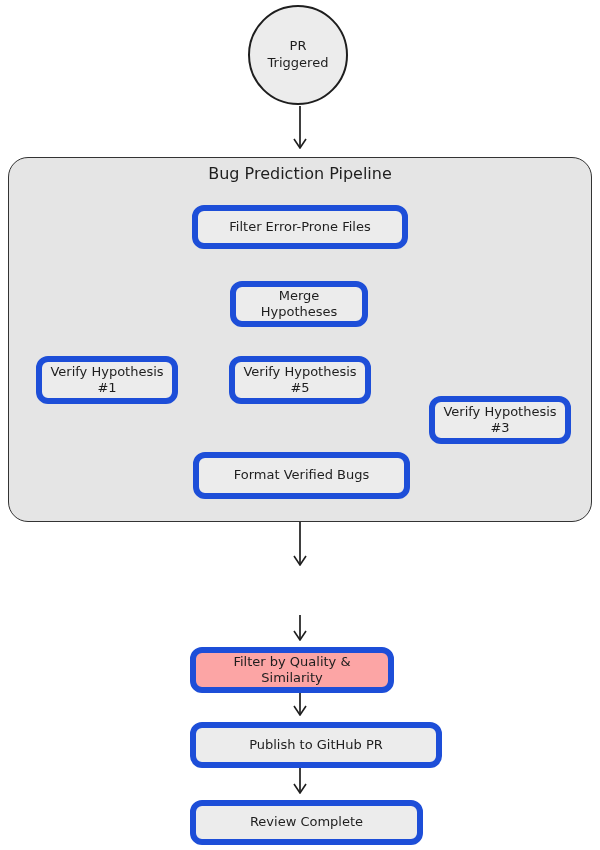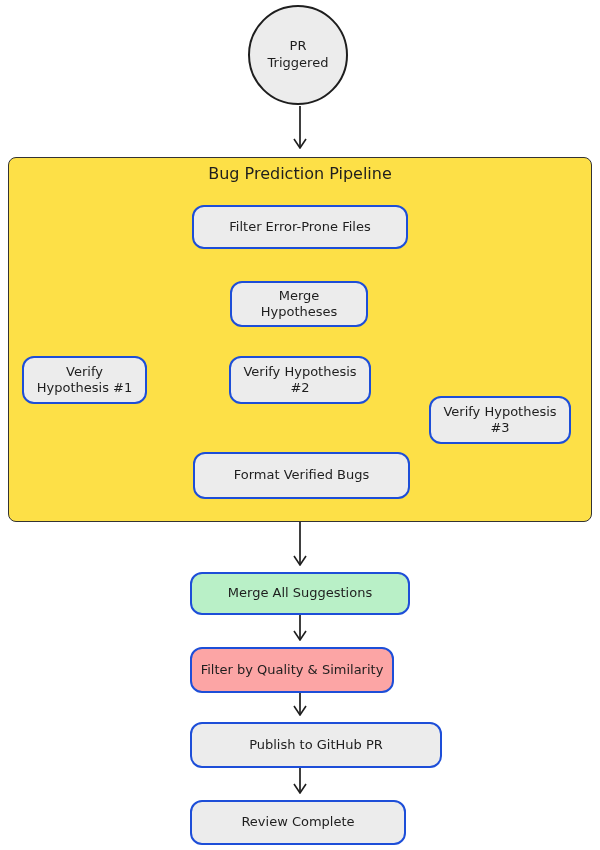--- a/index.html
+++ b/index.html
@@ -20,21 +20,21 @@
     pointer-events: none;
   }
   .node {
     position: absolute;
     box-sizing: border-box;
     display: flex;
     align-items: center;
     justify-content: center;
     text-align: center;
     background: #ececec;
-    border: 2px solid #1d4ed8;
+    border: 6px solid #1d4ed8;
     border-radius: 12px;
     font-size: 13px;
     line-height: 1.25;
     padding: 2px 8px;
   }
   .start-circle {
     position: absolute;
     left: 248px; top: 5px;
     width: 100px; height: 100px;
     box-sizing: border-box;
@@ -47,41 +47,41 @@
     text-align: center;
     font-size: 13px;
     line-height: 1.3;
   }
   .start-circle .lbl { width: 72px; }
   .pipeline {
     position: absolute;
     left: 8px; top: 157px;
     width: 584px; height: 365px;
     box-sizing: border-box;
-    background: #fde047;
+    background: #e5e5e5;
     border: 1.5px solid #333333;
-    border-radius: 8px;
+    border-radius: 20px;
   }
   .pipeline-title {
     position: absolute;
     left: 0; top: 6px;
     width: 100%;
     text-align: center;
     font-size: 16px;
   }
   .n-filter-files { left: 192px; top: 205px; width: 216px; height: 44px; }
   .n-draft        { left: 230px; top: 281px; width: 138px; height: 46px; }
-  .n-verify1      { left: 22px;  top: 356px; width: 125px; height: 48px; }
+  .n-verify1      { left: 36px;  top: 356px; width: 142px; height: 48px; }
   .n-verify2      { left: 229px; top: 356px; width: 142px; height: 48px; }
   .n-verify3      { left: 429px; top: 356px; width: 142px; height: 48px; margin-top: 40px; }
   .n-format       { left: 193px; top: 452px; width: 217px; height: 47px; align-items: center; }
   .n-merge        { left: 190px; top: 572px; width: 220px; height: 43px; background: #b9f0c7; }
   .n-quality      { left: 190px; top: 647px; width: 204px; height: 46px; background: #fca5a5; }
   .n-publish      { left: 190px; top: 722px; width: 252px; height: 46px; }
-  .n-review       { left: 190px; top: 800px; width: 216px; height: 45px; }
+  .n-review       { left: 190px; top: 800px; width: 233px; height: 45px; }
 </style>
 </head>
 <body>
 
 <div class="canvas">
 
   <svg class="edges" viewBox="0 0 600 850" xmlns="http://www.w3.org/2000/svg">
     <defs>
       <marker id="arrow" viewBox="-10 -7 11 14" refX="0" refY="0" markerWidth="11" markerHeight="14" markerUnits="userSpaceOnUse" orient="auto-start-reverse">
         <path d="M -9 -6 L 0 0 L -9 6" fill="none" stroke="#1e1e1e" stroke-width="1.6"></path>
@@ -114,32 +114,29 @@
   <div class="node n-filter-files">
     <span>Filter Error-Prone Files</span>
   </div>
   <div class="node n-draft">
     <span>Merge Hypotheses</span>
   </div>
   <div class="node n-verify1">
     <span>Verify Hypothesis #1</span>
   </div>
   <div class="node n-verify2">
-    <span>Verify Hypothesis #2</span>
+    <span>Verify Hypothesis #5</span>
   </div>
   <div class="node n-verify3">
     <span>Verify Hypothesis #3</span>
   </div>
   <div class="node n-format">
     <span>Format Verified Bugs</span>
   </div>
 
-  <div class="node n-merge">
-    <span>Merge All Suggestions</span>
-  </div>
   <div class="node n-quality">
     <span>Filter by Quality &amp; Similarity</span>
   </div>
   <div class="node n-publish">
     <span>Publish to GitHub PR</span>
   </div>
   <div class="node n-review">
     <span>Review Complete</span>
   </div>
 

